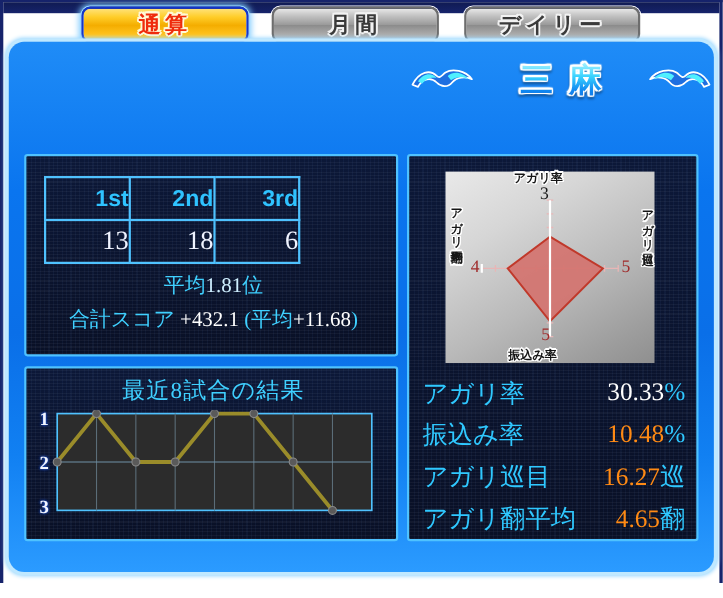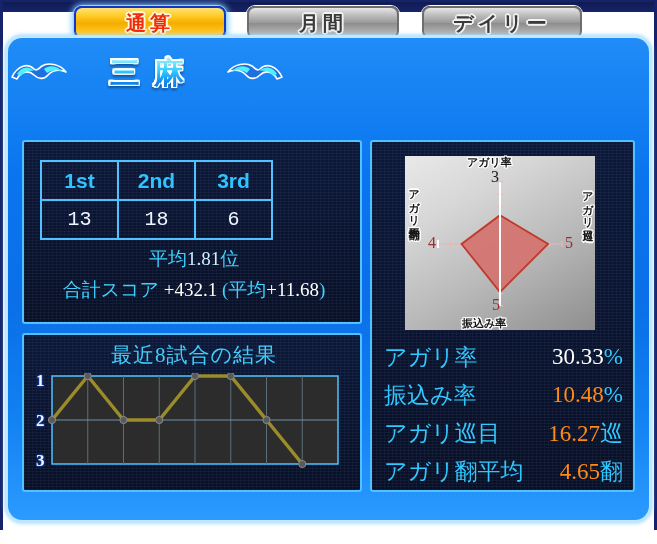--- a/index.html
+++ b/index.html
@@ -98,21 +98,21 @@
     box-sizing: border-box;
   }
 
   
   .title-row {
     position: absolute;
     left: 0; top: 14px;
     width: 641px; height: 42px;
     display: flex;
     align-items: center;
-    justify-content: flex-start;
+    justify-content: flex-end;
     gap: 26px;
   }
   .title-text {
     font-size: 30px;
     font-weight: bold;
     letter-spacing: 14px;
     padding-left: 14px;
     background: linear-gradient(#c9fbff 0%, #3ad3ff 40%, #0f86f0 72%, #1f6fe0 100%);
     -webkit-background-clip: text;
     background-clip: text;
@@ -145,33 +145,33 @@
   .rank-table {
     position: absolute;
     left: 16px; top: 18px;
     width: 233px;
     border-collapse: collapse;
   }
   .rank-table td, .rank-table th {
     border: 2px solid #4fc2ff;
     width: 33.33%;
     height: 37px;
-    text-align: center;
+    text-align: right;
     padding: 0;
   }
   .rank-table th {
     color: #2fc3ff;
     font-size: 21px;
     font-weight: bold;
     font-family: "Liberation Sans", sans-serif;
   }
   .rank-table td {
     color: #f0f4ff;
-    font-size: 20px;
-    font-family: Liberation Mono, monospace;
+    font-size: 24px;
+    font-family: Liberation Serif, serif;
   }
   .avg-line {
     position: absolute;
     left: 0; top: 104px;
     width: 340px;
     text-align: center;
     font-size: 19px;
     color: #3fd0ff;
     font-family: "Liberation Serif", "DejaVu Serif", serif;
   }

